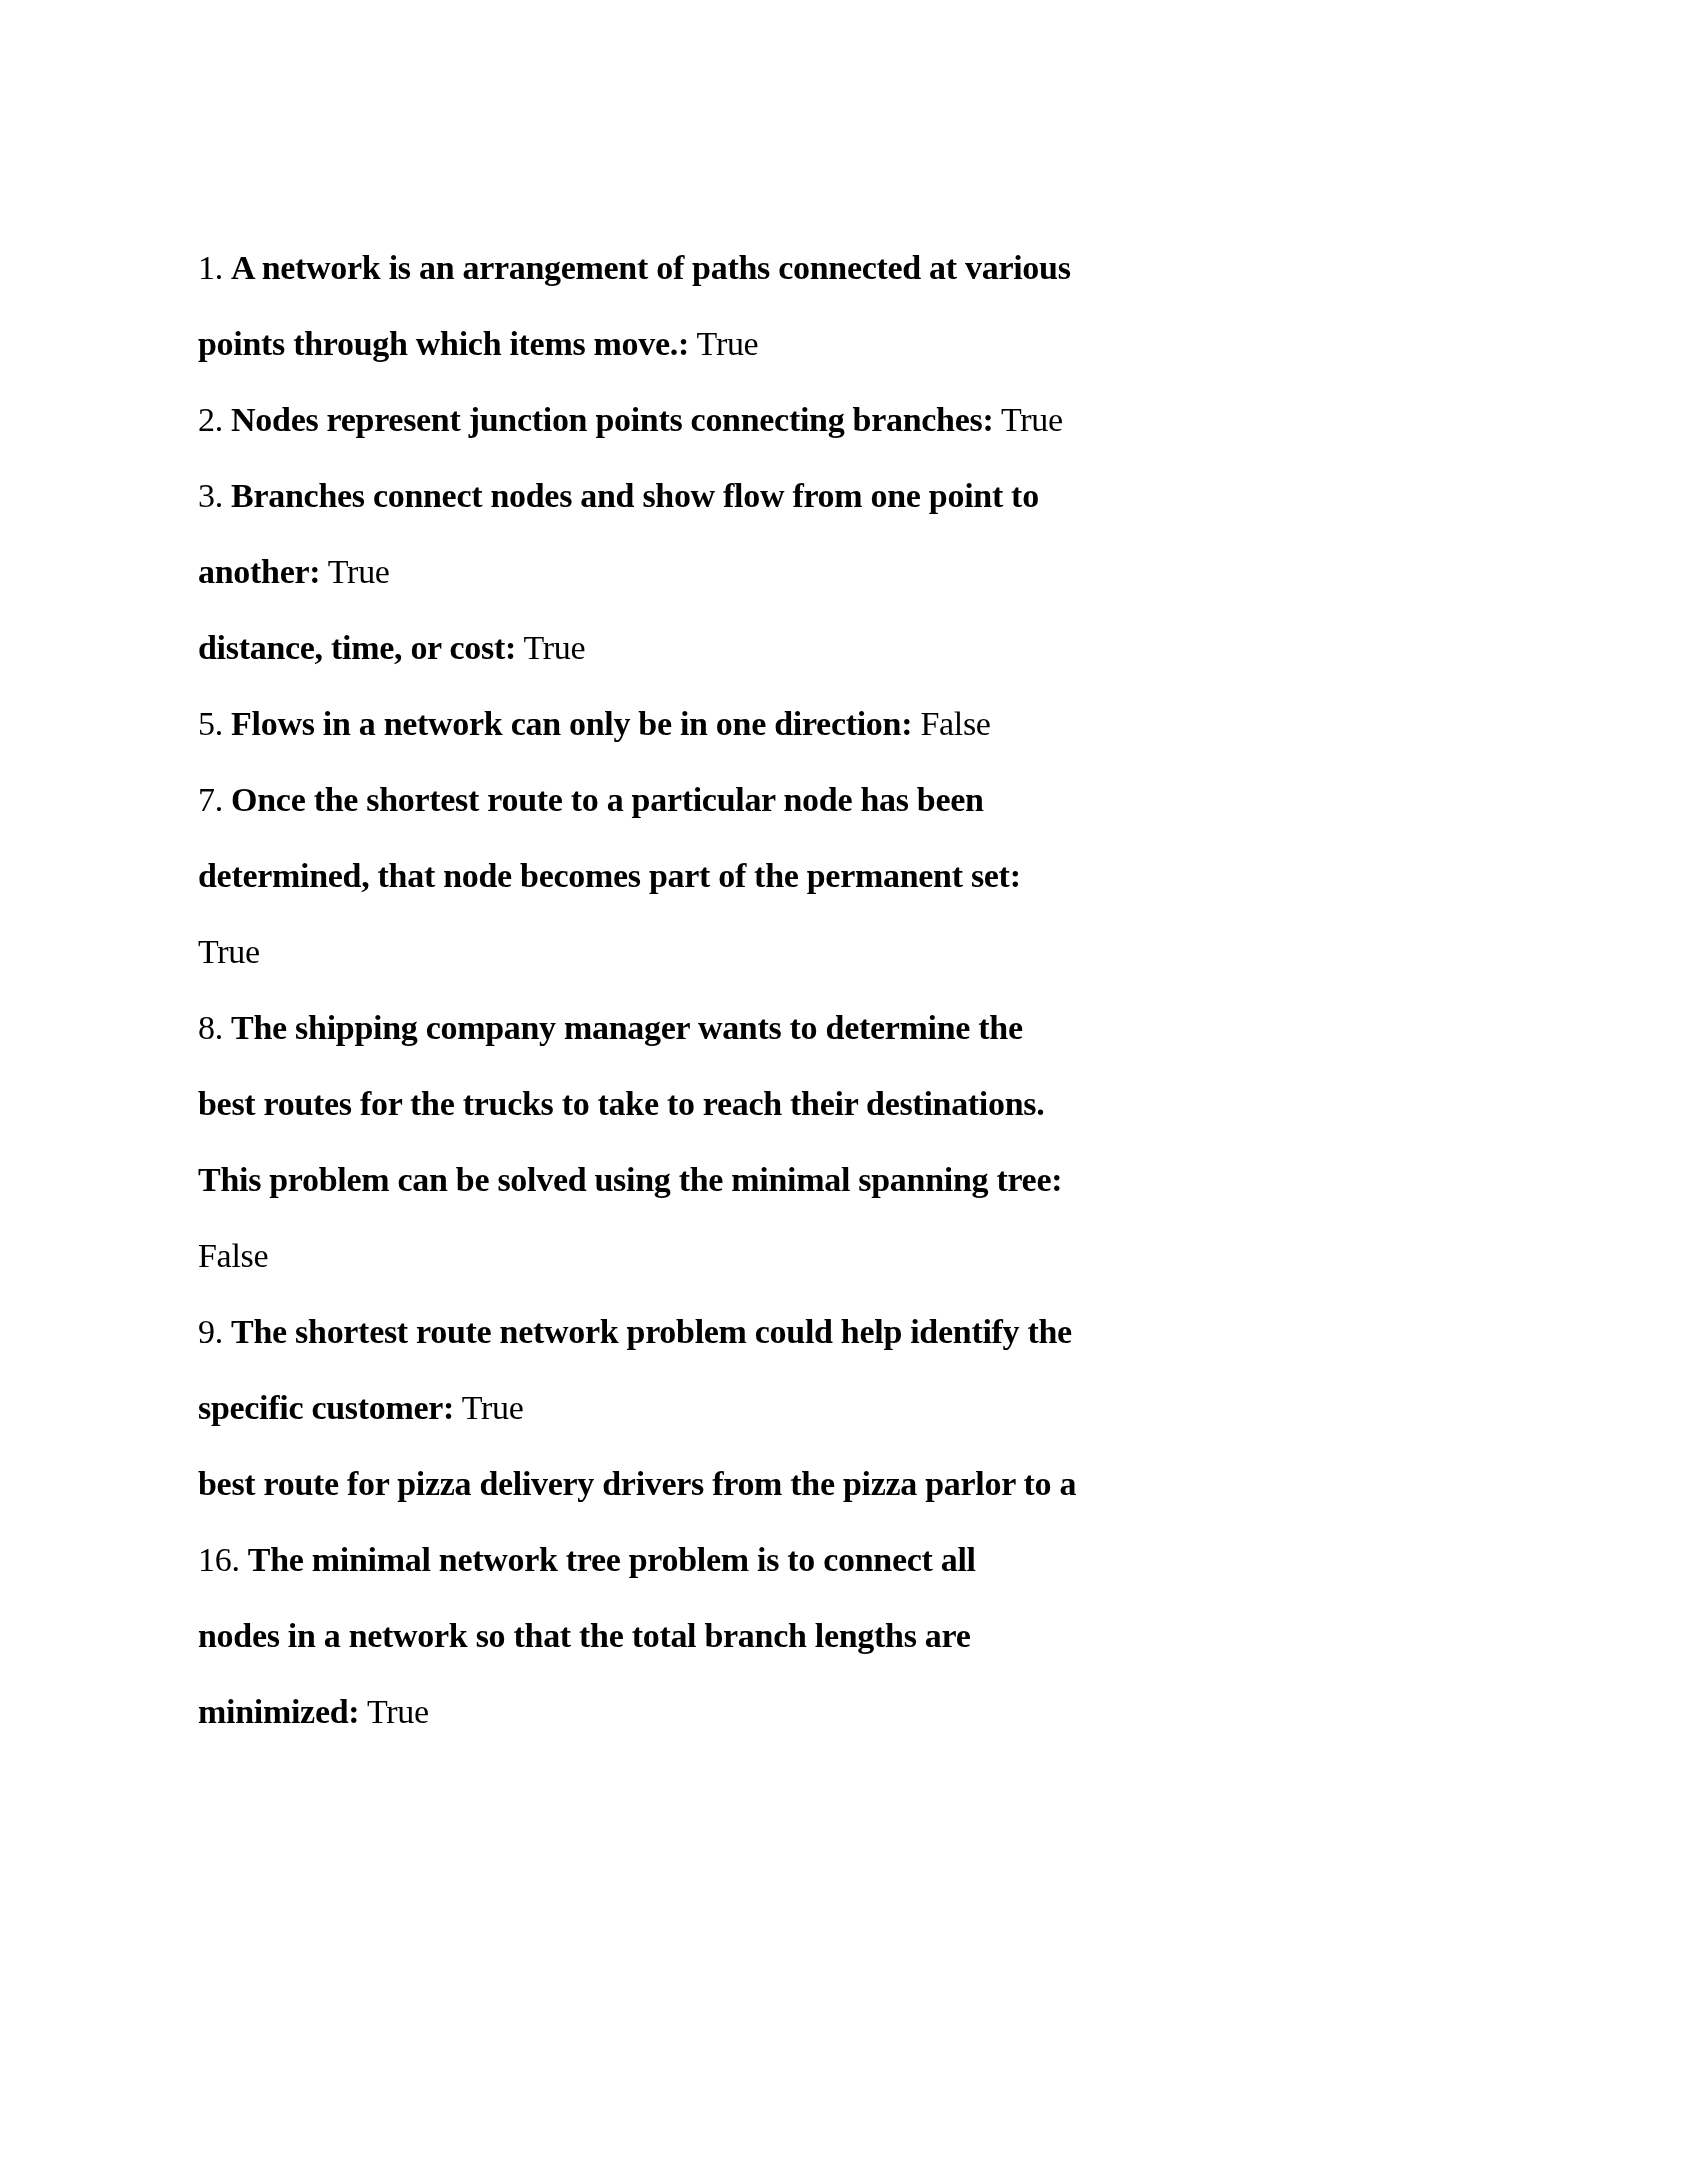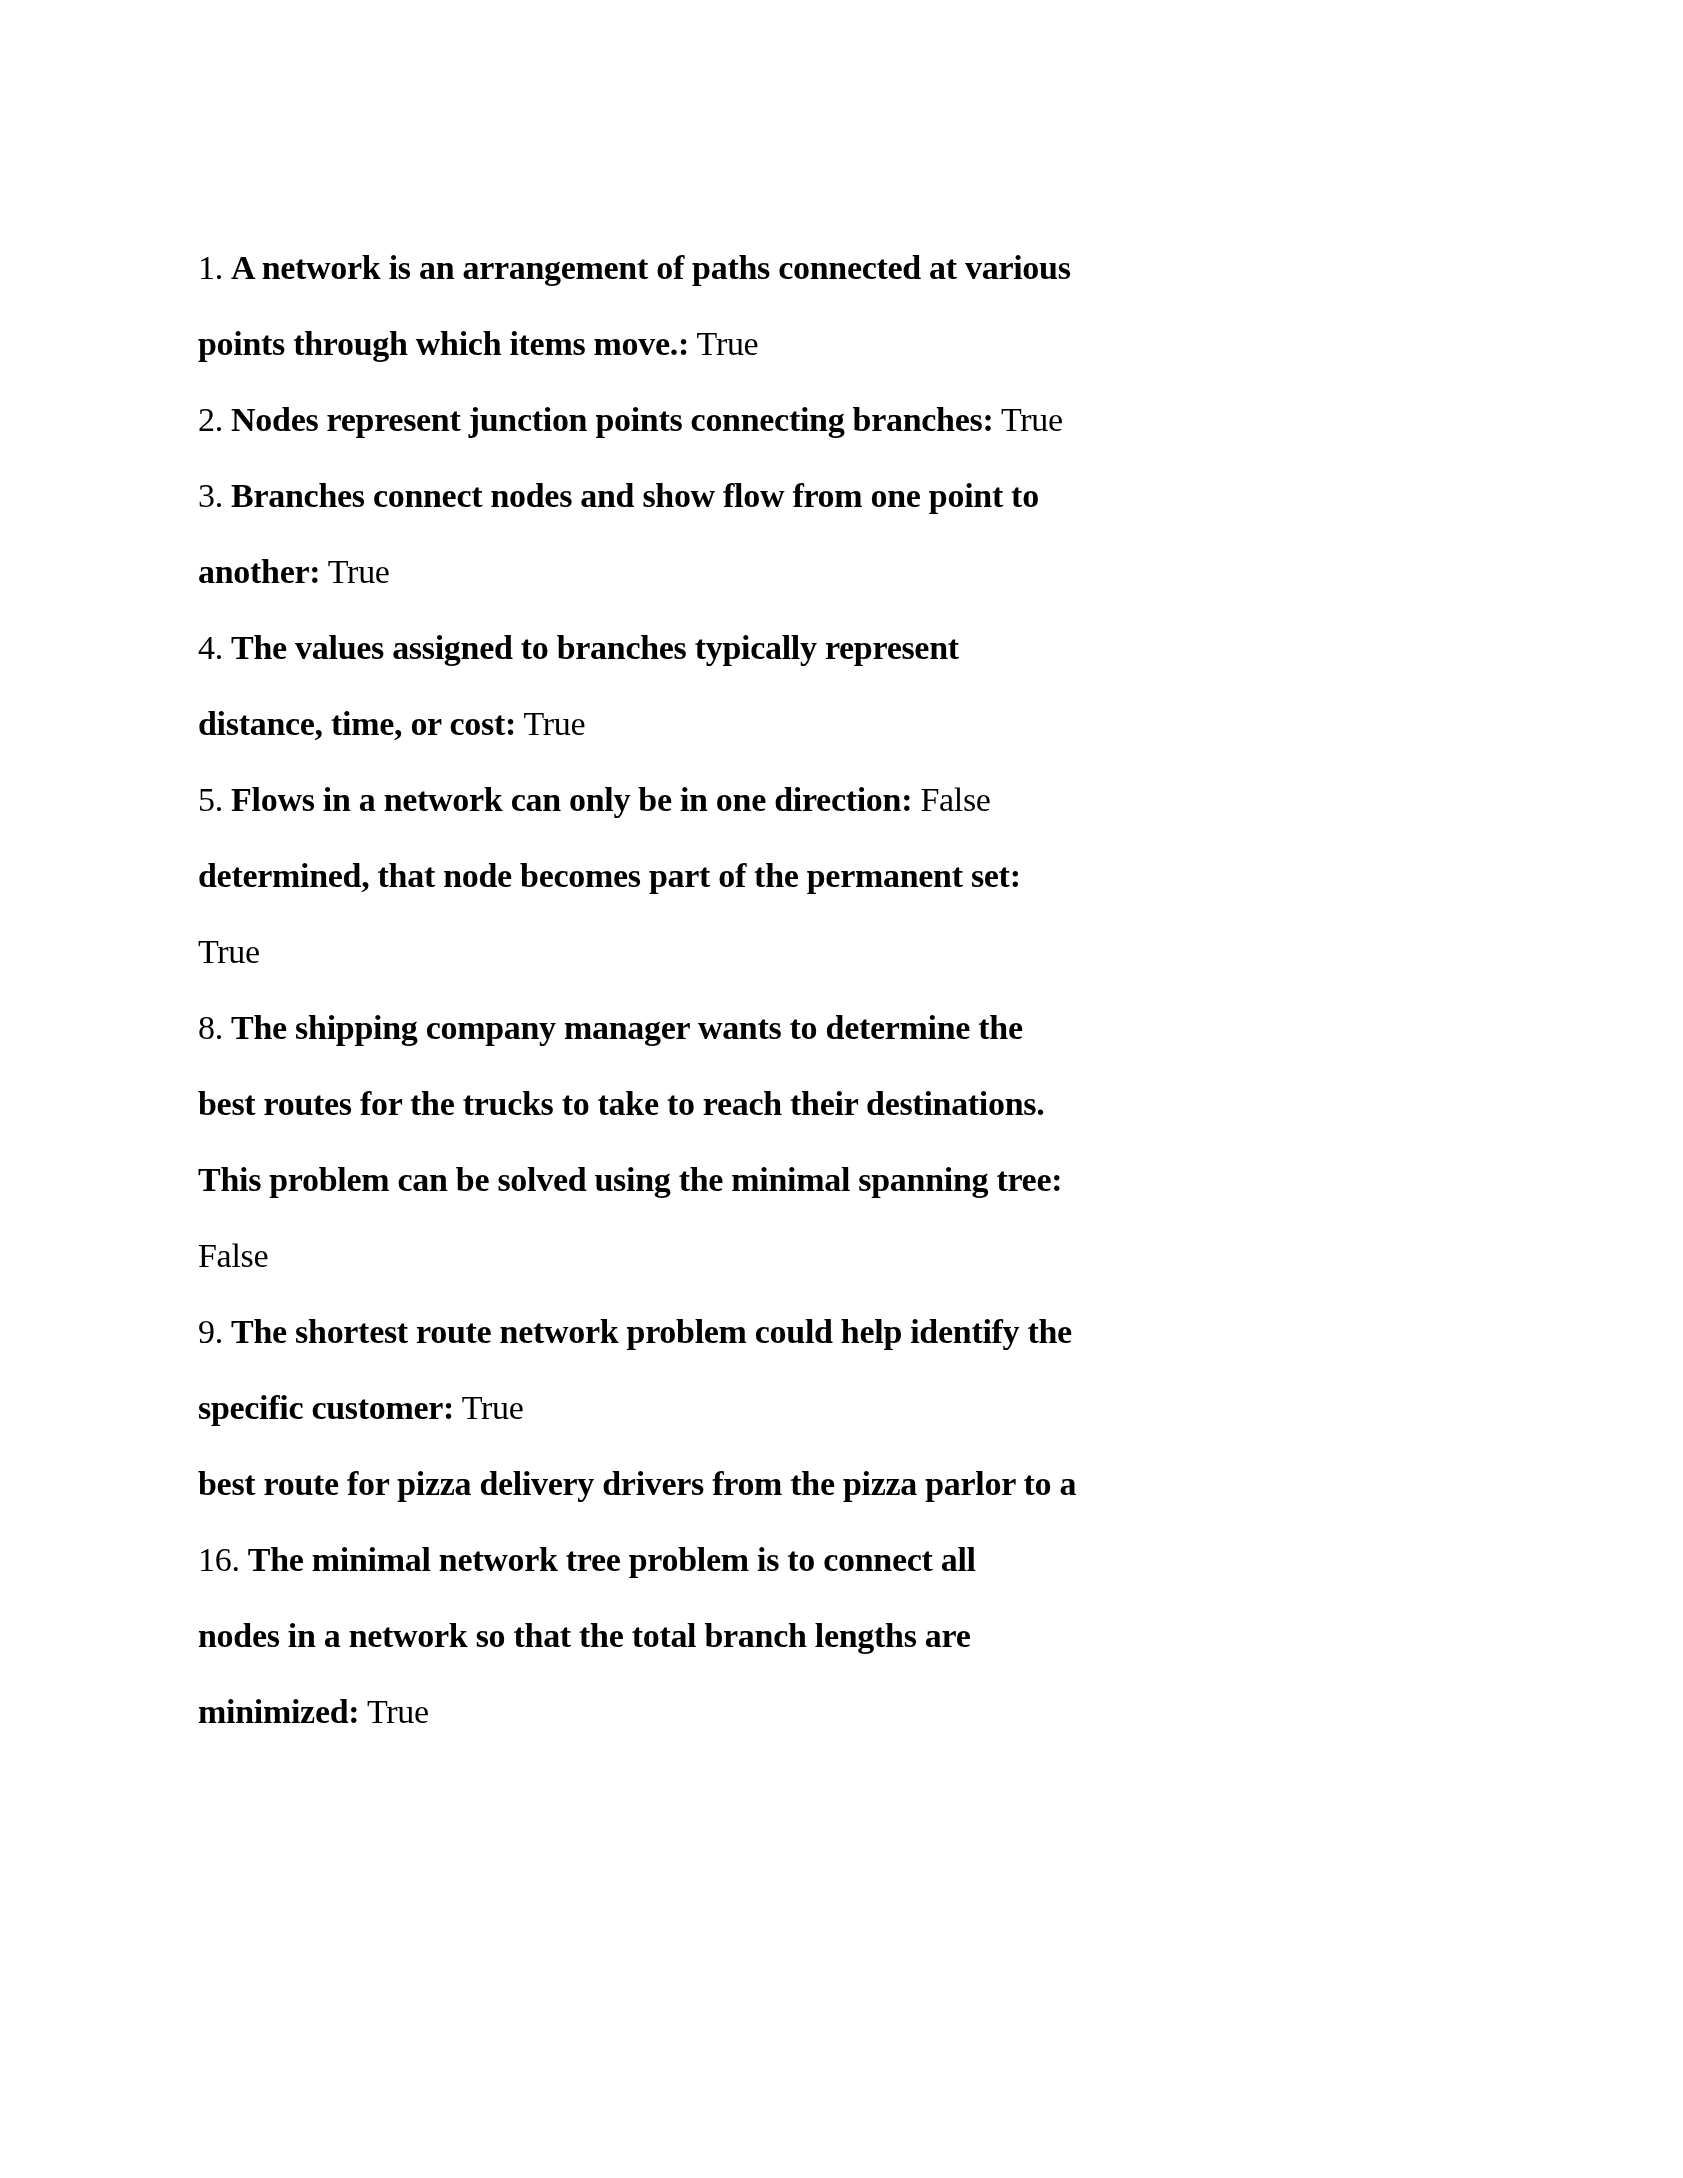--- a/index.html
+++ b/index.html
@@ -25,27 +25,27 @@
       <span class="line"><span class="q">points through which items move.:</span> <span class="a">True</span></span>
     </div>
     <div class="item">
       <span class="line"><span class="num">2.</span> <span class="q">Nodes represent junction points connecting branches:</span> <span class="a">True</span></span>
     </div>
     <div class="item">
       <span class="line"><span class="num">3.</span> <span class="q">Branches connect nodes and show flow from one point to</span></span>
       <span class="line"><span class="q">another:</span> <span class="a">True</span></span>
     </div>
     <div class="item">
-      <span class="line"><span class="num">4.</span> <span class="q">The values assigned to branches typically represent</span></span>
       <span class="line"><span class="q">distance, time, or cost:</span> <span class="a">True</span></span>
     </div>
     <div class="item">
       <span class="line"><span class="num">5.</span> <span class="q">Flows in a network can only be in one direction:</span> <span class="a">False</span></span>
     </div>
     <div class="item">
+      <span class="line"><span class="num">7.</span> <span class="q">Once the shortest route to a particular node has been</span></span>
       <span class="line"><span class="q">determined, that node becomes part of the permanent set:</span></span>
       <span class="line"><span class="a">True</span></span>
     </div>
     <div class="item">
       <span class="line"><span class="num">8.</span> <span class="q">The shipping company manager wants to determine the</span></span>
       <span class="line"><span class="q">best routes for the trucks to take to reach their destinations.</span></span>
       <span class="line"><span class="q">This problem can be solved using the minimal spanning tree:</span></span>
       <span class="line"><span class="a">False</span></span>
     </div>
     <div class="item">

